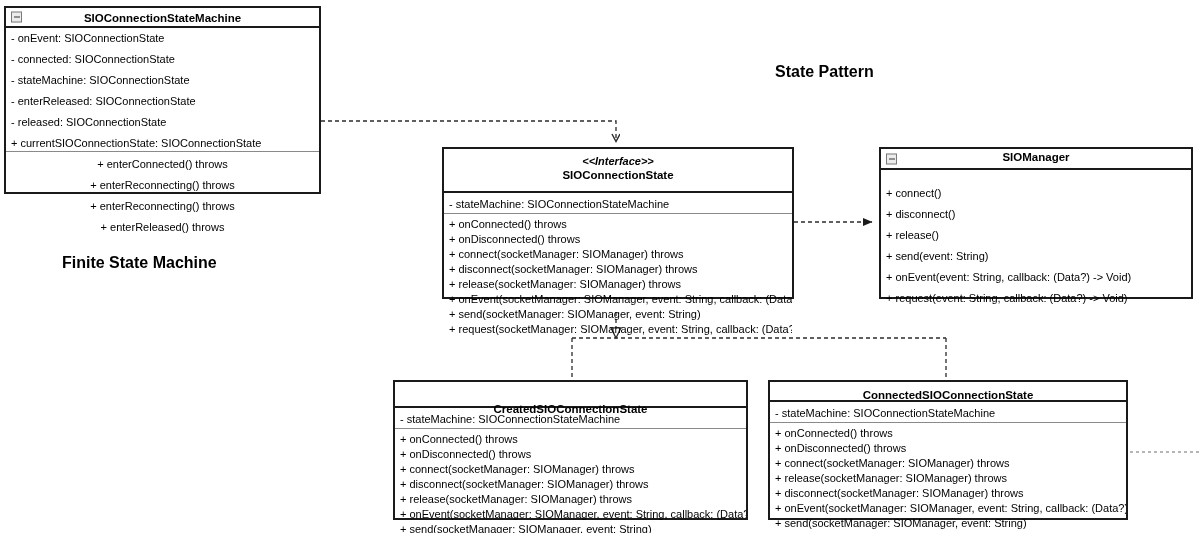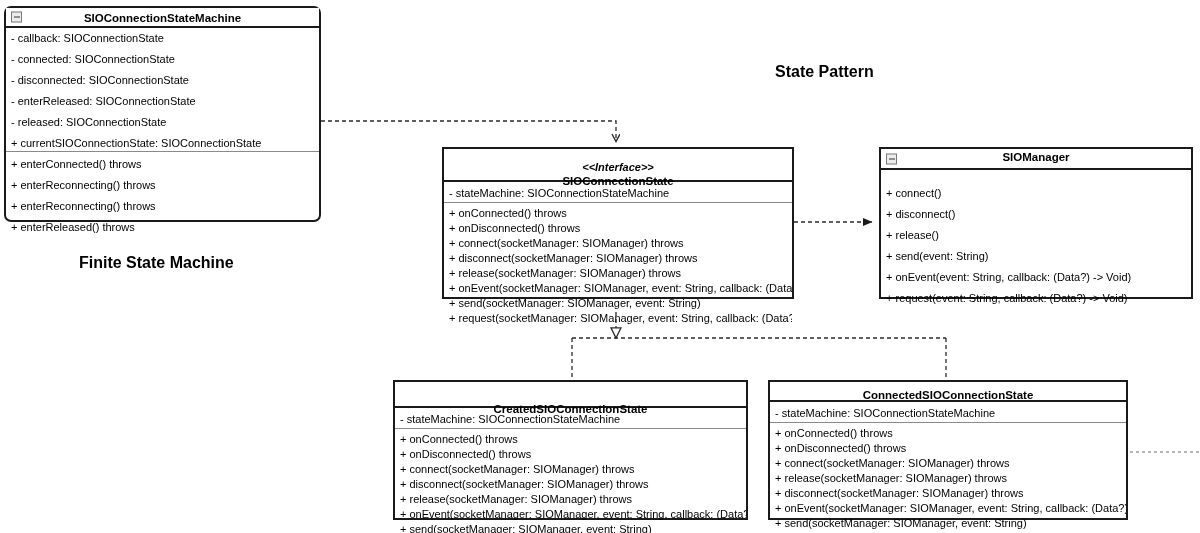--- a/index.html
+++ b/index.html
@@ -150,45 +150,45 @@
     </g>
 
     
     <g>
       <path d="M1130,452 L1200,452" fill="none" stroke="#6f6f6f" stroke-width="1.2" stroke-dasharray="3,3"></path>
     </g>
   </svg>
 
   <div class="annotation" style="left:775px; top:62px;">State Pattern</div>
 
-  <div class="annotation" style="left:62px; top:253px;margin-left:17px;">Finite State Machine</div>
-
-  <div class="uml-class" style="left:4px; top:6px; width:317px; height:216px;border-radius:7px;">
+  <div class="annotation" style="left:62px; top:253px;">Finite State Machine</div>
+
+  <div class="uml-class" style="left:4px; top:6px; width:317px; height:188px;">
     <div class="uml-header" style="height:20px; padding-top:3px;">
       <span class="collapse-icon"></span>
       <span class="cname">SIOConnectionStateMachine</span>
     </div>
     <div class="uml-section spaced" style="height:124px;">
-      <div class="uml-row">- callback: SIOConnectionState</div>
+      <div class="uml-row">- onEvent: SIOConnectionState</div>
       <div class="uml-row">- connected: SIOConnectionState</div>
-      <div class="uml-row">- disconnected: SIOConnectionState</div>
+      <div class="uml-row">- stateMachine: SIOConnectionState</div>
       <div class="uml-row">- enterReleased: SIOConnectionState</div>
       <div class="uml-row">- released: SIOConnectionState</div>
       <div class="uml-row">+ currentSIOConnectionState: SIOConnectionState</div>
     </div>
-    <div class="uml-section spaced last" style="padding-top:2px;">
+    <div class="uml-section spaced last" style="padding-top:2px;text-align:center;">
       <div class="uml-row">+ enterConnected() throws</div>
       <div class="uml-row">+ enterReconnecting() throws</div>
       <div class="uml-row">+ enterReconnecting() throws</div>
       <div class="uml-row">+ enterReleased() throws</div>
     </div>
   </div>
 
   <div class="uml-class" style="left:442px; top:147px; width:352px; height:152px;">
-    <div class="uml-header" style="height:33px; padding-top:12px; padding-left:6px; padding-right:6px;">
+    <div class="uml-header" style="height:44px; padding-top:6px; padding-left:6px; padding-right:6px;">
       <span class="stereotype">&lt;&lt;Interface&gt;&gt;</span>
       <span class="cname">SIOConnectionState</span>
     </div>
     <div class="uml-section" style="height:21px; padding-top:4px;">
       <div class="uml-row">- stateMachine: SIOConnectionStateMachine</div>
     </div>
     <div class="uml-section last" style="padding-top:3px;">
       <div class="uml-row">+ onConnected() throws</div>
       <div class="uml-row">+ onDisconnected() throws</div>
       <div class="uml-row">+ connect(socketManager: SIOManager) throws</div>

